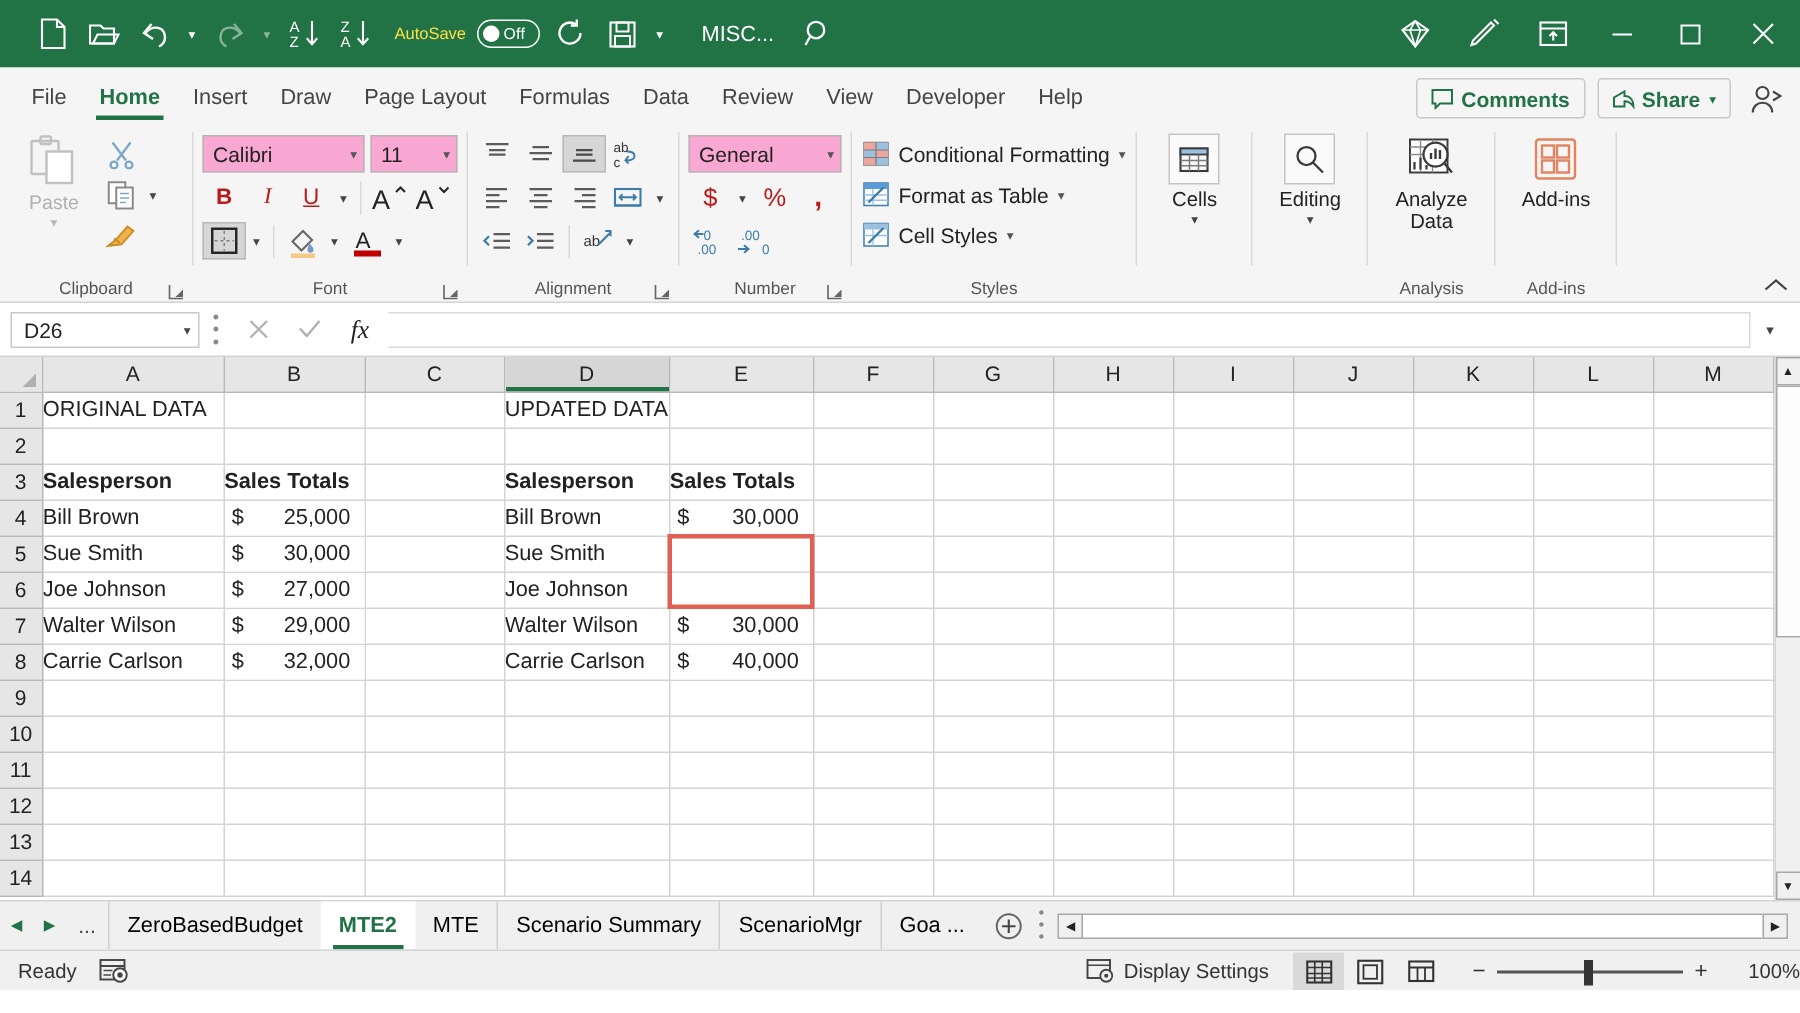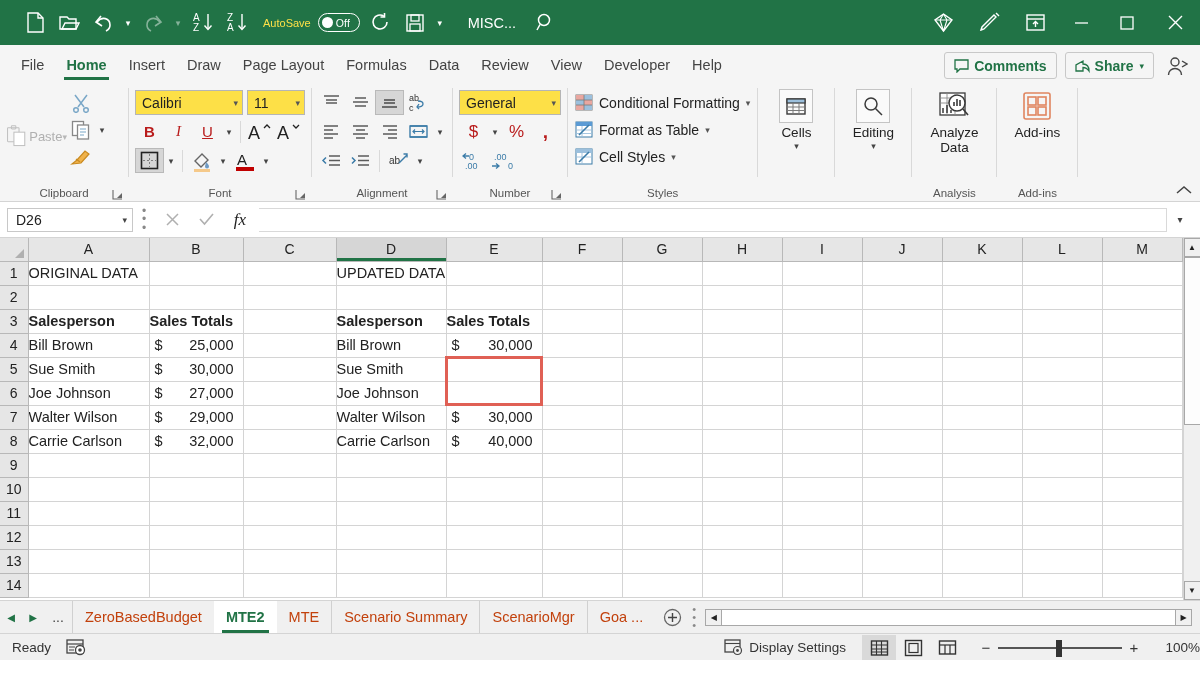--- a/index.html
+++ b/index.html
@@ -129,21 +129,21 @@
     margin: 6px 0 24px 0;
   }
   .dialog-launcher {
     position: absolute; right: 4px; bottom: 1px;
     width: 14px; height: 14px; color: #666;
     display: flex; align-items: center; justify-content: center;
   }
 
   
   .clip-left {
-    width: 62px; display: flex; flex-direction: row;
+    width: 62px; display: flex; flex-direction: column;
     align-items: center; justify-content: flex-start;
     padding-top: 2px; color: #b8b8b8;
   }
   .clip-left .lbl { font-size: 13px; margin-top: 1px; color: #b0b0b0; }
   .clip-left .cv { font-size: 9px; margin-top: 1px; }
   .clip-right {
     width: 56px; display: flex; flex-direction: column;
     padding-top: 4px; gap: 1px;
   }
   .mini-row { display: flex; align-items: center; height: 26px; }
@@ -153,21 +153,21 @@
   }
   .mini-cv {
     width: 14px; height: 25px; font-size: 9px; color: #444;
     display: flex; align-items: center; justify-content: center;
   }
 
   
   .font-grp-body { flex-direction: column; padding: 3px 6px 0 6px; }
   .frow { display: flex; align-items: center; height: 27px; margin-bottom: 2px; }
   .combo {
-    border: 1px solid #b5b5b5; background: #fde047;
+    border: 1px solid #b5b5b5; background: #f9a8d4;
     height: 25px; display: flex; align-items: center;
     justify-content: space-between; padding: 0 4px 0 6px;
     font-size: 14px; color: #222;
   }
   .combo .cv { font-size: 9px; color: #555; margin-left: 6px; }
   .fbtn {
     width: 29px; height: 25px;
     display: flex; align-items: center; justify-content: center;
     font-size: 15px; color: #b91c1c;
   }
@@ -337,21 +337,21 @@
     display: flex; align-items: center; justify-content: center;
     font-size: 10px;
   }
   .nav-ellipsis {
     width: 28px; height: 30px; color: #444;
     display: flex; align-items: center; justify-content: center;
     font-size: 14px;
   }
   .stab {
     height: 32px; display: flex; align-items: center;
-    padding: 0 12px; font-size: 14.5px; color: #c2410c;
+    padding: 0 12px; font-size: 14.5px; color: #000000;
     position: relative; background: transparent;
     white-space: nowrap;
     border-left: 1px solid #d0d0d0;
   }
   .stab.nosep { border-left: none; }
   .stab.active {
     background: #fff; color: #217346; font-weight: bold;
     border-left: none;
   }
   .stab.active::after {

